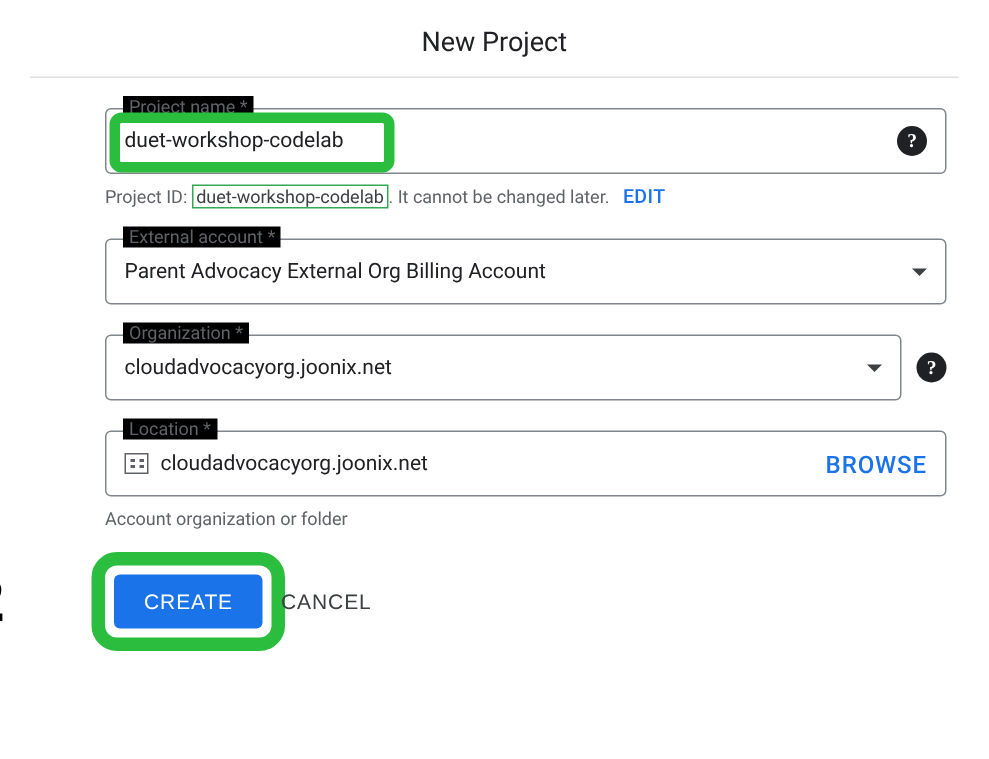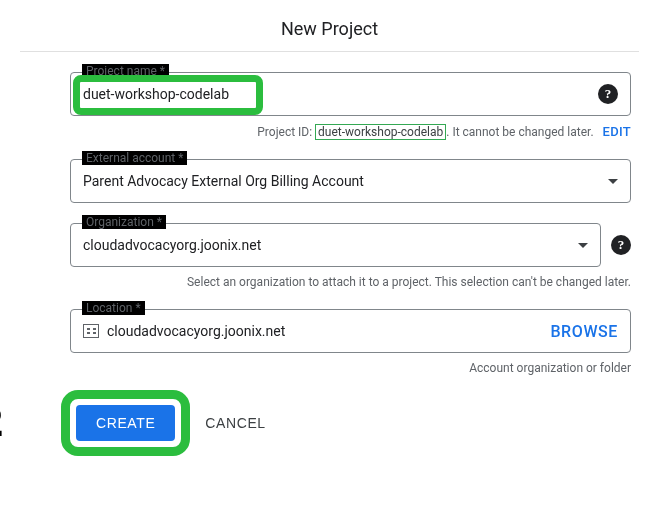--- a/index.html
+++ b/index.html
@@ -75,21 +75,20 @@
       justify-content: center;
       font-size: 13px;
       font-weight: 700;
       font-family: Georgia, serif;
       flex-shrink: 0;
     }
     .helper-text {
       font-size: 12px;
       color: #5f6368;
       margin-top: 8px;
-      text-align: right;
     }
     .helper-text .value-chip {
       border: 1px solid #34a853;
       padding: 0 2px;
       color: #3c4043;
     }
     .edit-link {
       color: #1a73e8;
       font-weight: 500;
       letter-spacing: 0.3px;
@@ -126,21 +125,20 @@
       border: 1.5px solid #5f6368;
       background:
         linear-gradient(#5f6368,#5f6368) 3px 3px / 3px 2px no-repeat,
         linear-gradient(#5f6368,#5f6368) 9px 3px / 3px 2px no-repeat,
         linear-gradient(#5f6368,#5f6368) 3px 7px / 3px 2px no-repeat,
         linear-gradient(#5f6368,#5f6368) 9px 7px / 3px 2px no-repeat;
     }
     .button-row {
       display: flex;
       align-items: center;
-      gap: 18px;
       margin-top: 24px;
     }
     .create-btn {
       background: #1a73e8;
       color: #fff;
       border: none;
       border-radius: 4px;
       padding: 10px 20px;
       font-size: 14px;
       font-weight: 500;
@@ -219,21 +217,20 @@
 
   <div class="field-group">
     <div class="field-label">Organization *</div>
     <div class="field-row">
       <div class="select-box">
         <span class="input-content">cloudadvocacyorg.joonix.net</span>
         <span class="dropdown-caret"></span>
       </div>
       <span class="help-icon">?</span>
     </div>
-    <div class="helper-text">Select an organization to attach it to a project. This selection can't be changed later.</div>
   </div>
 
   <div class="field-group">
     <div class="field-label">Location *</div>
     <div class="location-box">
       <span class="org-icon"></span>
       <span class="input-content">cloudadvocacyorg.joonix.net</span>
       <span class="browse-link">BROWSE</span>
     </div>
     <div class="helper-text">Account organization or folder</div>

